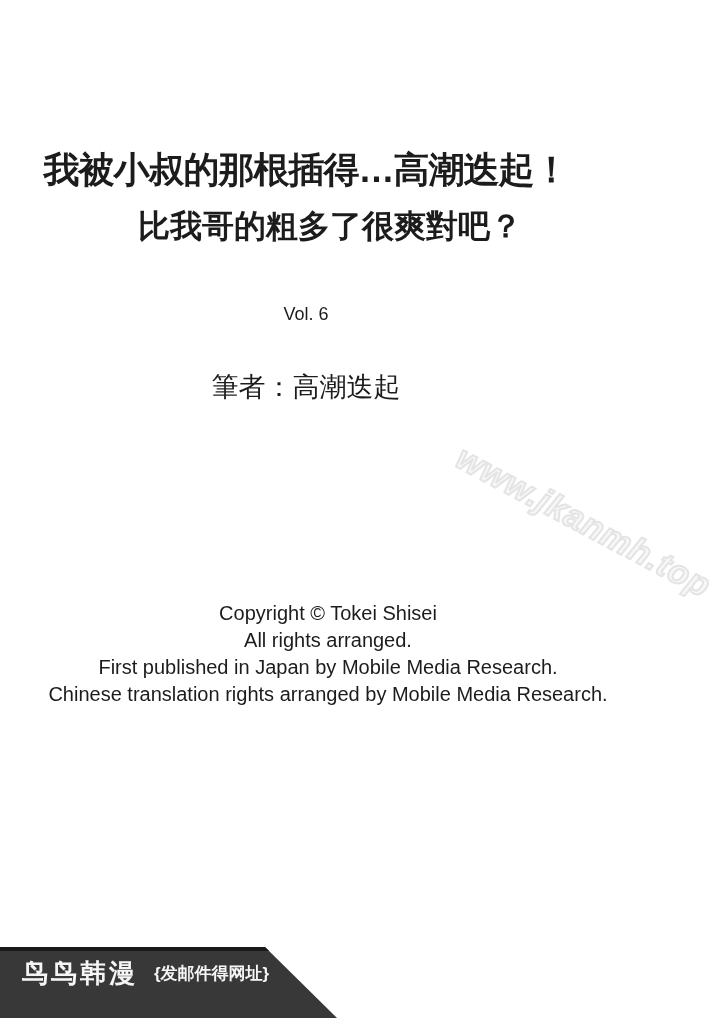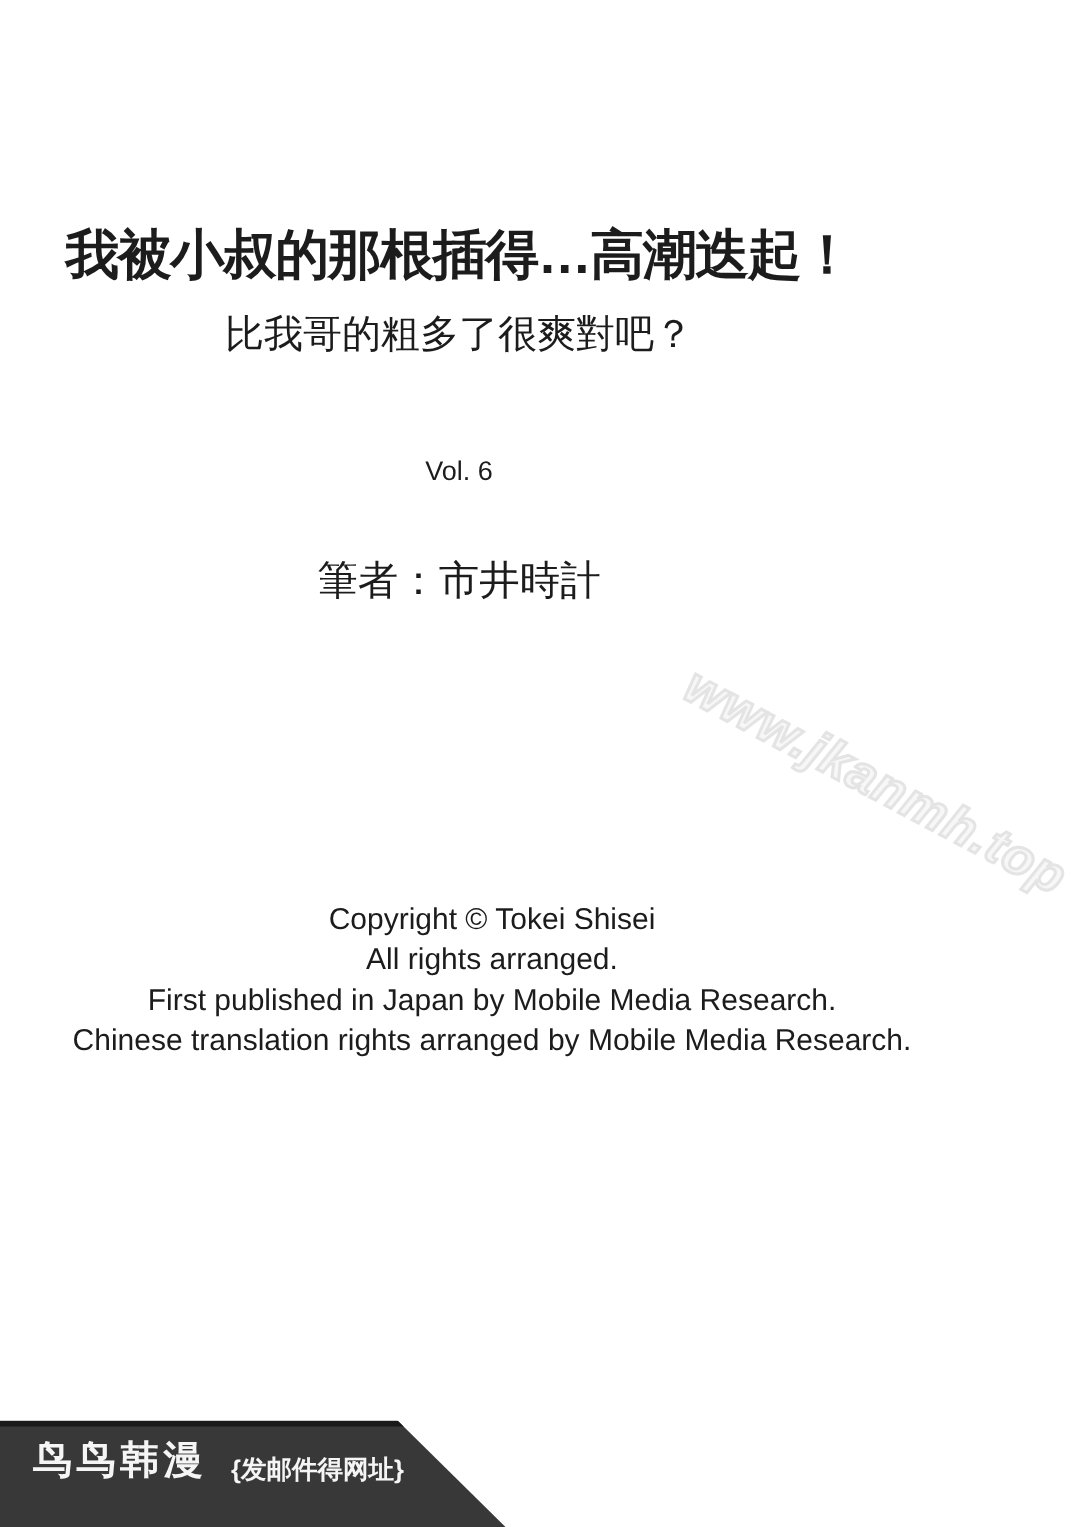--- a/index.html
+++ b/index.html
@@ -24,22 +24,23 @@
     white-space: nowrap;
   }
   .title {
     top: 146px;
     font-size: 36px;
     font-weight: 700;
     letter-spacing: -1px;
   }
   .subtitle {
     top: 205px;
-    font-size: 26px;
-    font-weight: 400;
+    font-size: 32px;
+    font-weight: 700;
+    padding-left: 24px;
   }
   .volume {
     top: 304px;
     font-size: 18px;
     font-weight: 400;
   }
   .author {
     top: 369px;
     font-size: 27px;
     font-weight: 400;
@@ -78,21 +79,21 @@
     background: var(--banner-bg, #383838);
     border-top: 4px solid var(--banner-top-edge, #191919);
     clip-path: polygon(0 0, 265px 0, 337px 71px, 0 71px);
     color: var(--banner-text, #f5f5f5);
   }
   .banner-line1 {
     position: absolute;
     left: 22px;
     top: 5px;
     display: flex;
-    align-items: flex-end;
+    align-items: center;
     white-space: nowrap;
   }
   .brand {
     font-size: 26px;
     font-weight: 700;
     letter-spacing: 3px;
   }
   .note {
     font-size: 17px;
     font-weight: 700;
@@ -111,21 +112,21 @@
 <body>
 
 <div class="page">
 
   <div class="center-text title">我被小叔的那根插得…高潮迭起！</div>
 
   <div class="center-text subtitle">比我哥的粗多了很爽對吧？</div>
 
   <div class="center-text volume">Vol. 6</div>
 
-  <div class="center-text author">筆者：市井時計</div>
+  <div class="center-text author">筆者：高潮迭起</div>
 
   <div class="watermark">www.jkanmh.top</div>
 
   <div class="copyright">
     <div>Copyright © Tokei Shisei</div>
     <div>All rights arranged.</div>
     <div>First published in Japan by Mobile Media Research.</div>
     <div>Chinese translation rights arranged by Mobile Media Research.</div>
   </div>
 

